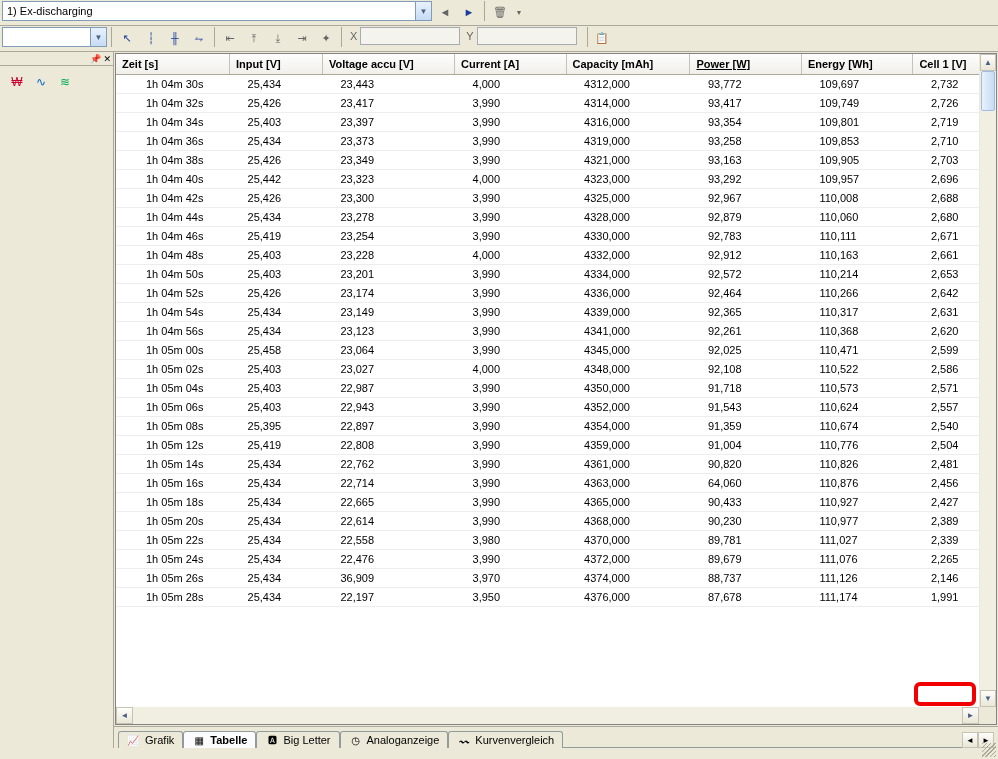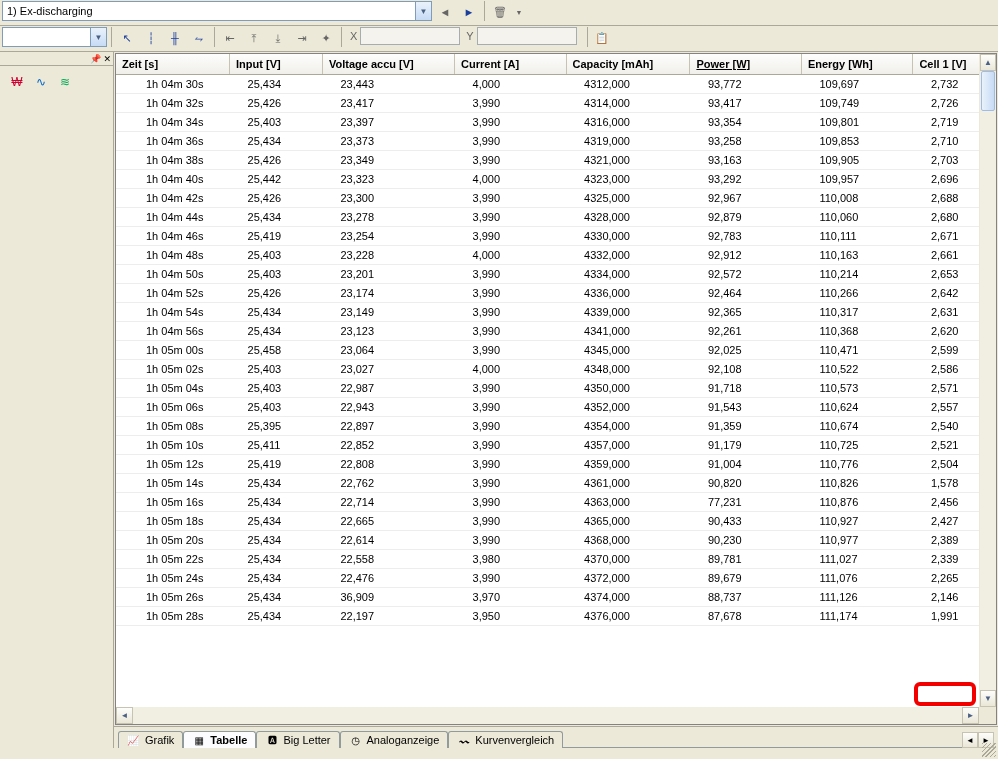--- a/index.html
+++ b/index.html
@@ -353,56 +353,46 @@
               <td class="zeit">1h 05m 08s</td>
               <td class="num">25,395</td>
               <td class="num">22,897</td>
               <td class="num">3,990</td>
               <td class="num">4354,000</td>
               <td class="num">91,359</td>
               <td class="num">110,674</td>
               <td class="num">2,540</td>
             </tr>
             <tr>
-              <td class="zeit">1h 05m 10s</td>
-              <td class="num">25,411</td>
-              <td class="num">22,852</td>
-              <td class="num">3,990</td>
-              <td class="num">4357,000</td>
-              <td class="num">91,179</td>
-              <td class="num">110,725</td>
-              <td class="num">2,521</td>
-            </tr>
-            <tr>
               <td class="zeit">1h 05m 12s</td>
               <td class="num">25,419</td>
               <td class="num">22,808</td>
               <td class="num">3,990</td>
               <td class="num">4359,000</td>
               <td class="num">91,004</td>
               <td class="num">110,776</td>
               <td class="num">2,504</td>
             </tr>
             <tr>
               <td class="zeit">1h 05m 14s</td>
               <td class="num">25,434</td>
               <td class="num">22,762</td>
               <td class="num">3,990</td>
               <td class="num">4361,000</td>
               <td class="num">90,820</td>
               <td class="num">110,826</td>
-              <td class="num">1,578</td>
+              <td class="num">2,481</td>
             </tr>
             <tr>
               <td class="zeit">1h 05m 16s</td>
               <td class="num">25,434</td>
               <td class="num">22,714</td>
               <td class="num">3,990</td>
               <td class="num">4363,000</td>
-              <td class="num">77,231</td>
+              <td class="num">64,060</td>
               <td class="num">110,876</td>
               <td class="num">2,456</td>
             </tr>
             <tr>
               <td class="zeit">1h 05m 18s</td>
               <td class="num">25,434</td>
               <td class="num">22,665</td>
               <td class="num">3,990</td>
               <td class="num">4365,000</td>
               <td class="num">90,433</td>

